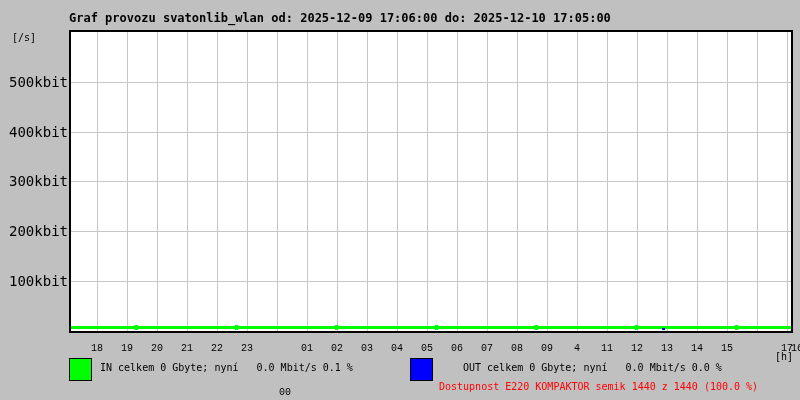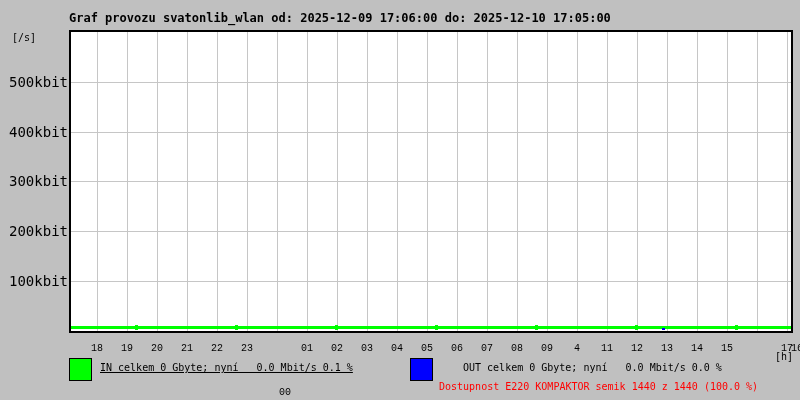--- a/index.html
+++ b/index.html
@@ -34,21 +34,21 @@
     position:absolute;font-size:10px;line-height:12px;
     width:30px;text-align:center;top:343px;font-family:Liberation Mono, monospace;
   }
   .x-unit{right:7px;top:351px;font-size:10px;}
   .swatch{
     width:21px;height:21px;border:1px solid #000;
   }
   .swatch-in{left:69px;top:358px;background:#00ff00;}
   .swatch-out{left:410px;top:358px;background:#0000ff;}
   .legend-text{font-size:10px;line-height:12px;white-space:pre;}
-  .legend-in{left:100px;top:362px;text-decoration:underline;}
+  .legend-in{left:100px;top:362px;}
   .legend-out{left:441px;top:362px;margin-left:22px;}
   .availability{left:439px;top:381px;color:#ff0000;font-size:10px;white-space:pre;}
 </style>
 </head>
 <body>
 
 <div class="abs graph-title">Graf provozu svatonlib_wlan od: 2025-12-09 17:06:00 do: 2025-12-10 17:05:00</div>
 <div class="abs y-unit">[/s]</div>
 
 <div class="abs chart">

